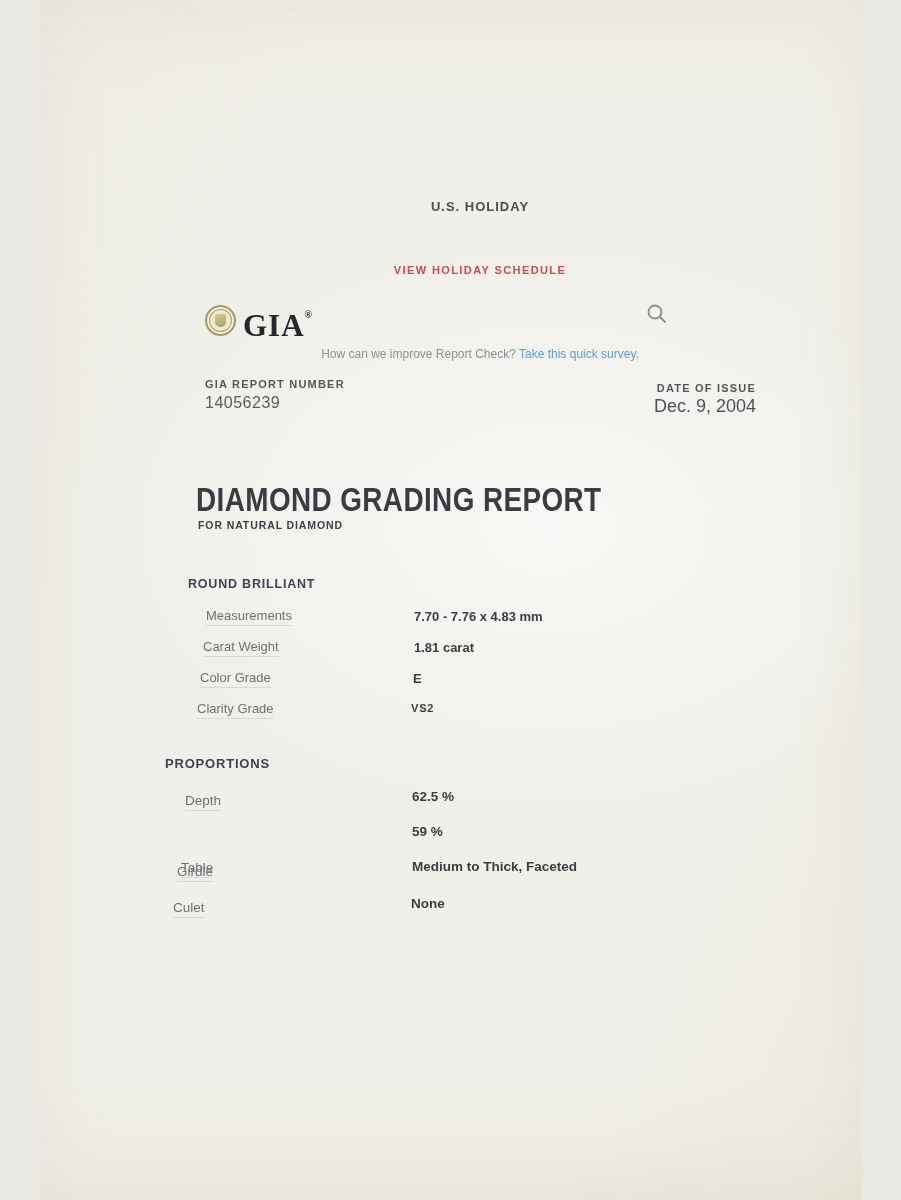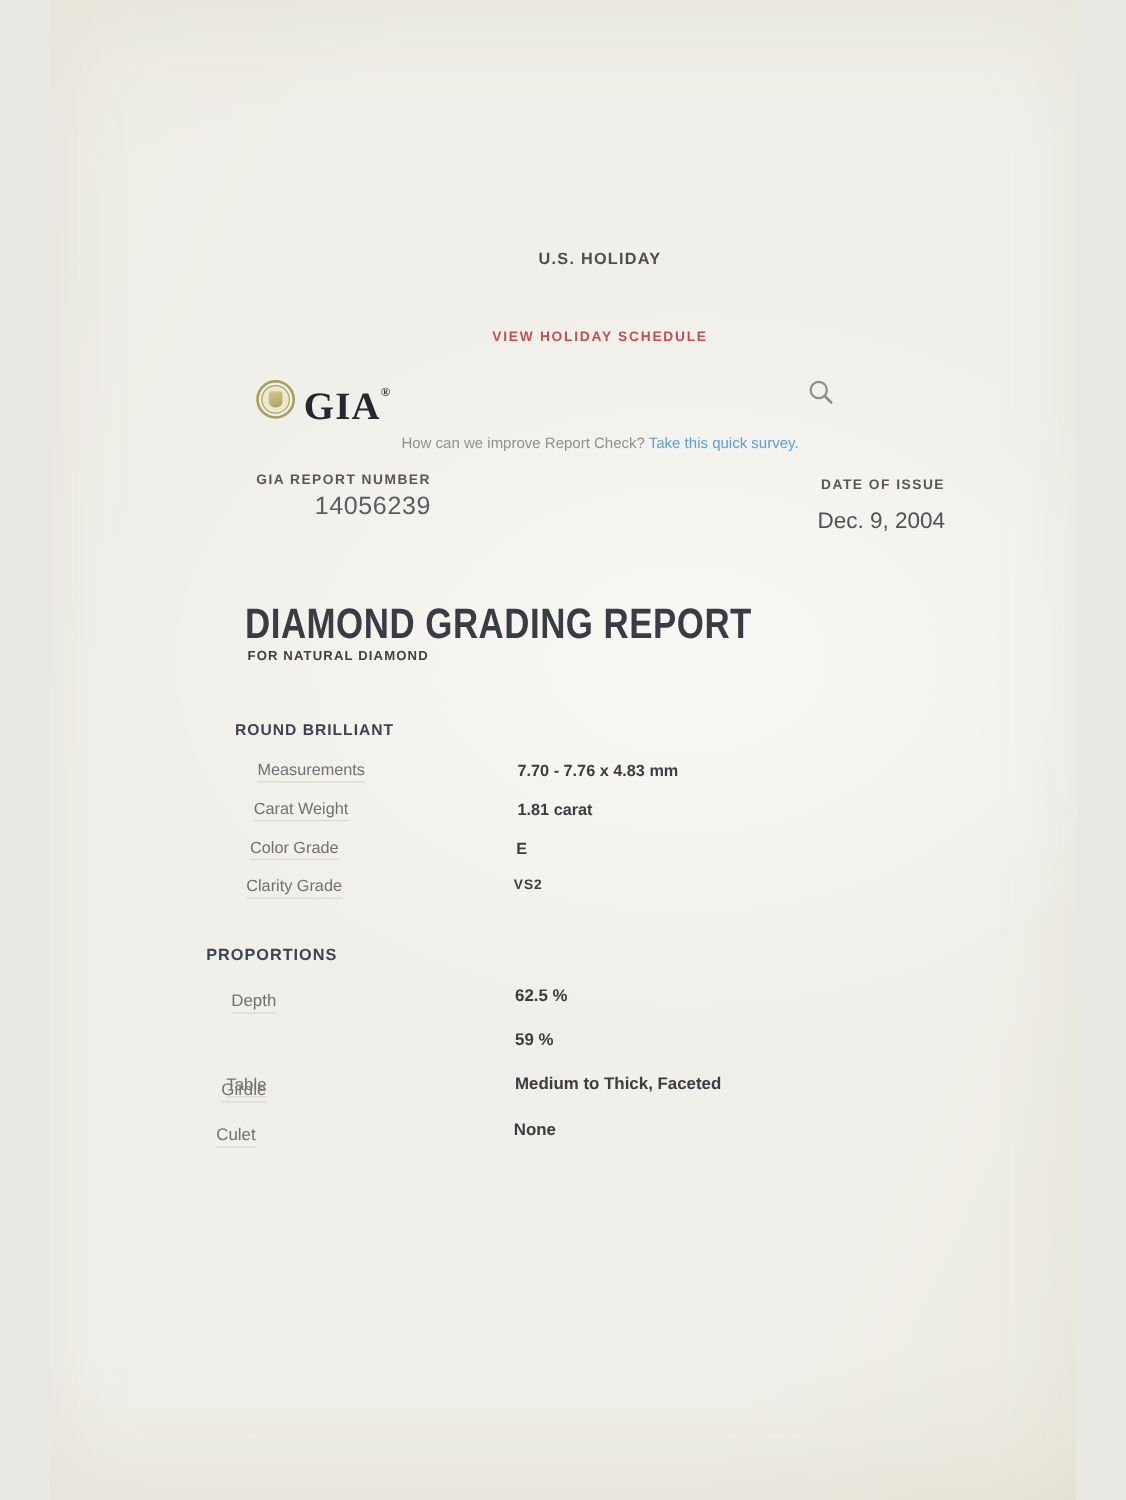--- a/index.html
+++ b/index.html
@@ -32,23 +32,23 @@
   .logo-text sup{font-size:10px;vertical-align:18px;letter-spacing:0;}
   .search-btn{left:605px;top:302px;width:26px;height:26px;cursor:pointer;}
 
   
   .survey{top:347px;font-size:12px;color:#8d9094;}
   .survey a{color:#5d9fd3;text-decoration:none;cursor:pointer;}
 
   
   .meta-label{font-size:11px;font-weight:bold;letter-spacing:1.2px;color:#54575c;}
   .report-number-block{left:165px;top:378px;}
-  .report-number{margin-top:4px;font-size:20px;color:#595c61;letter-spacing:0.5px;text-align:right;}
+  .report-number{margin-top:4px;font-size:16px;color:#595c61;letter-spacing:0.5px;}
   .date-block{left:460px;top:382px;width:256px;text-align:right;}
-  .date-value{margin-top:12px;font-size:18px;color:#4f5257;}
+  .date-value{margin-top:2px;font-size:18px;color:#4f5257;}
 
   
   .report-title{left:156px;top:480px;font-size:34px;font-weight:bold;color:#393c42;
         transform:scaleX(0.82);transform-origin:left top;white-space:nowrap;letter-spacing:0.5px;}
   .report-subtitle{left:158px;top:519px;font-size:10.5px;font-weight:bold;letter-spacing:0.9px;color:#3c3f45;}
 
   
   .section-heading{font-size:12.5px;font-weight:bold;letter-spacing:0.8px;color:#3e4252;}
   .rb-heading{left:148px;top:577px;}
   .prop-heading{left:125px;top:756px;font-size:13px;}

